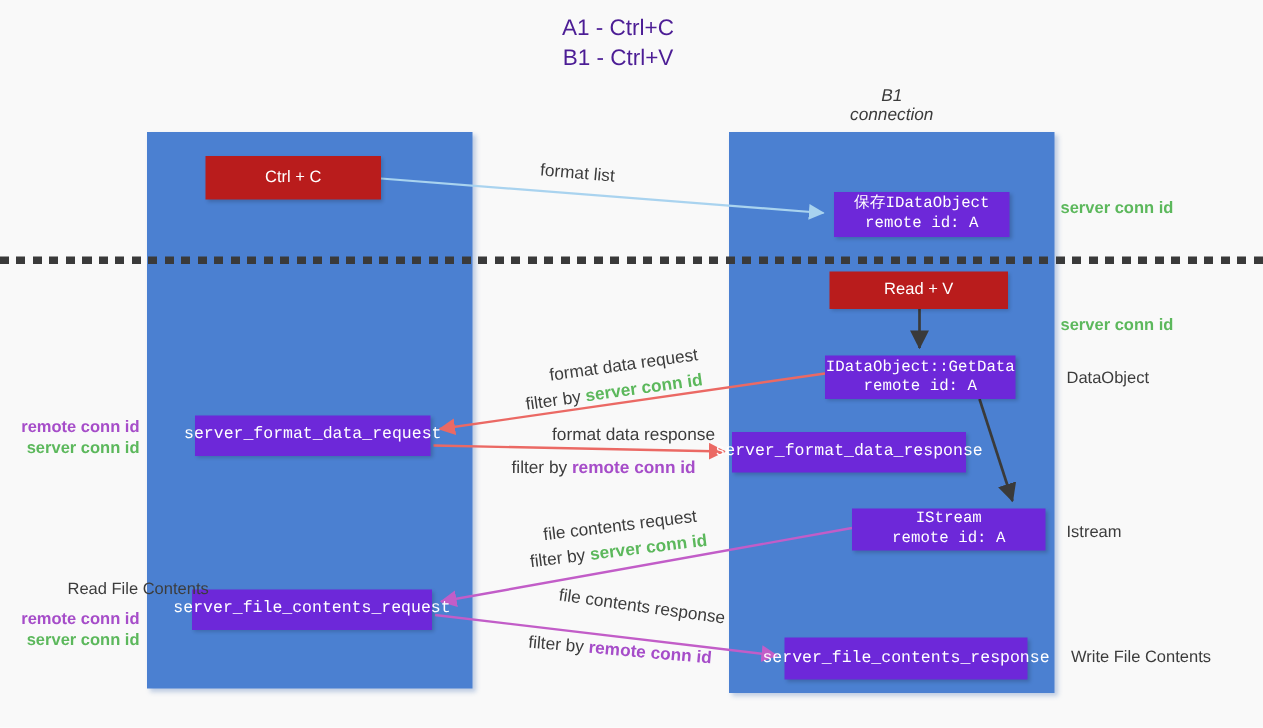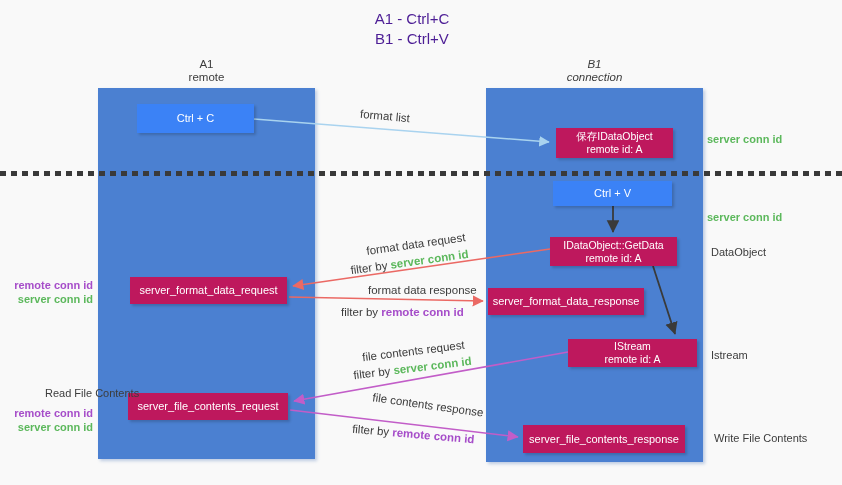--- a/index.html
+++ b/index.html
@@ -21,22 +21,22 @@
   #lane-left{left:98px; top:88px; width:217px; height:371px;}
   #lane-right{left:486px; top:88px; width:217px; height:374px;}
   
   .dotted{position:absolute; left:0; top:171px; width:842px; height:5px; z-index:3;
     background:repeating-linear-gradient(90deg,#3a3a3a 0 6px,transparent 6px 11px);}
   
   .node{position:absolute; z-index:4; display:flex; flex-direction:column;
         align-items:center; justify-content:center; text-align:center;
         color:#fff; font-size:11px; line-height:13px;
         box-shadow:1.5px 1.5px 2.5px rgba(0,0,0,.18);}
-  .node.green{background:#3b82f6;}
-  .node.orange{background:#be185d;}
+  .node.green{background:#b91c1c;}
+  .node.orange{background:#6d28d9;font-family:Liberation Mono, monospace;}
   #n-ctrlc{left:137px; top:104px; width:117px; height:29px;}
   #n-saveobj{left:556px; top:128px; width:117px; height:30px; font-size:10.5px;}
   #n-ctrlv{left:553px; top:181px; width:119px; height:25px;}
   #n-getdata{left:550px; top:237px; width:127px; height:29px; font-size:10.5px;}
   #n-freq{left:130px; top:277px; width:157px; height:27px;}
   #n-fresp{left:488px; top:288px; width:156px; height:27px;}
   #n-istream{left:568px; top:339px; width:129px; height:28px; font-size:10.5px;}
   #n-fcreq{left:128px; top:393px; width:160px; height:27px;}
   #n-fcresp{left:523px; top:425px; width:162px; height:28px;}
   
@@ -72,24 +72,20 @@
 </head>
 <body>
 
 <div class="canvas">
 
   <div class="title">
     <div>A1 - Ctrl+C</div>
     <div>B1 - Ctrl+V</div>
   </div>
 
-  <div class="lane-header" id="hdr-left">
-    <div>A1</div>
-    <div>remote</div>
-  </div>
   <div class="lane-header" id="hdr-right">
     <div>B1</div>
     <div>connection</div>
   </div>
 
   <div class="lane" id="lane-left"></div>
   <div class="lane" id="lane-right"></div>
 
   <div class="dotted"></div>
 
@@ -118,21 +114,21 @@
   </svg>
 
   <div class="node green" id="n-ctrlc">
     <span>Ctrl + C</span>
   </div>
   <div class="node orange" id="n-saveobj">
     <span>保存IDataObject</span>
     <span>remote id: A</span>
   </div>
   <div class="node green" id="n-ctrlv">
-    <span>Ctrl + V</span>
+    <span>Read + V</span>
   </div>
   <div class="node orange" id="n-getdata">
     <span>IDataObject::GetData</span>
     <span>remote id: A</span>
   </div>
   <div class="node orange" id="n-freq">
     <span>server_format_data_request</span>
   </div>
   <div class="node orange" id="n-fresp">
     <span>server_format_data_response</span>

